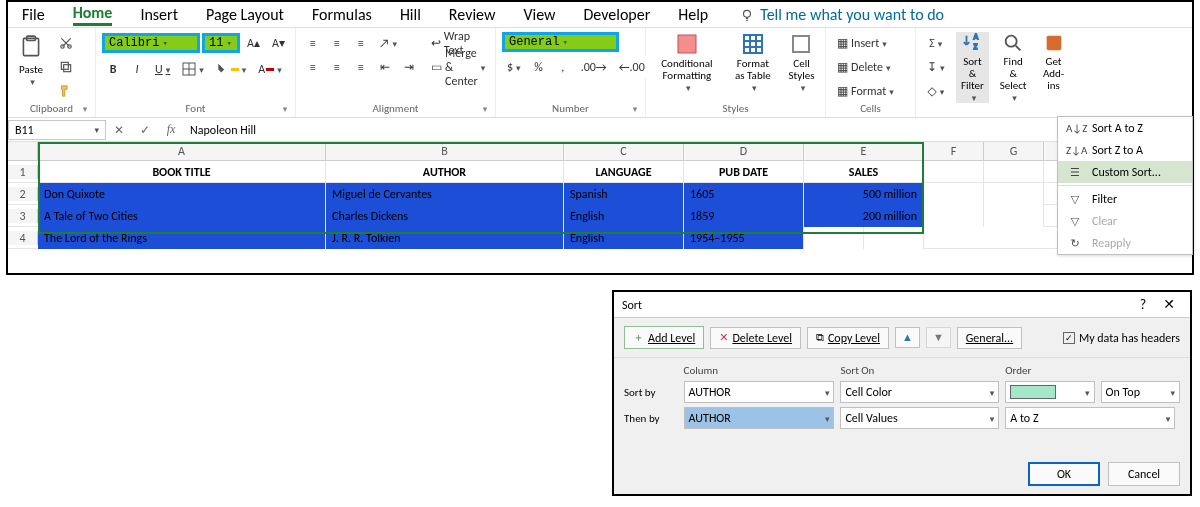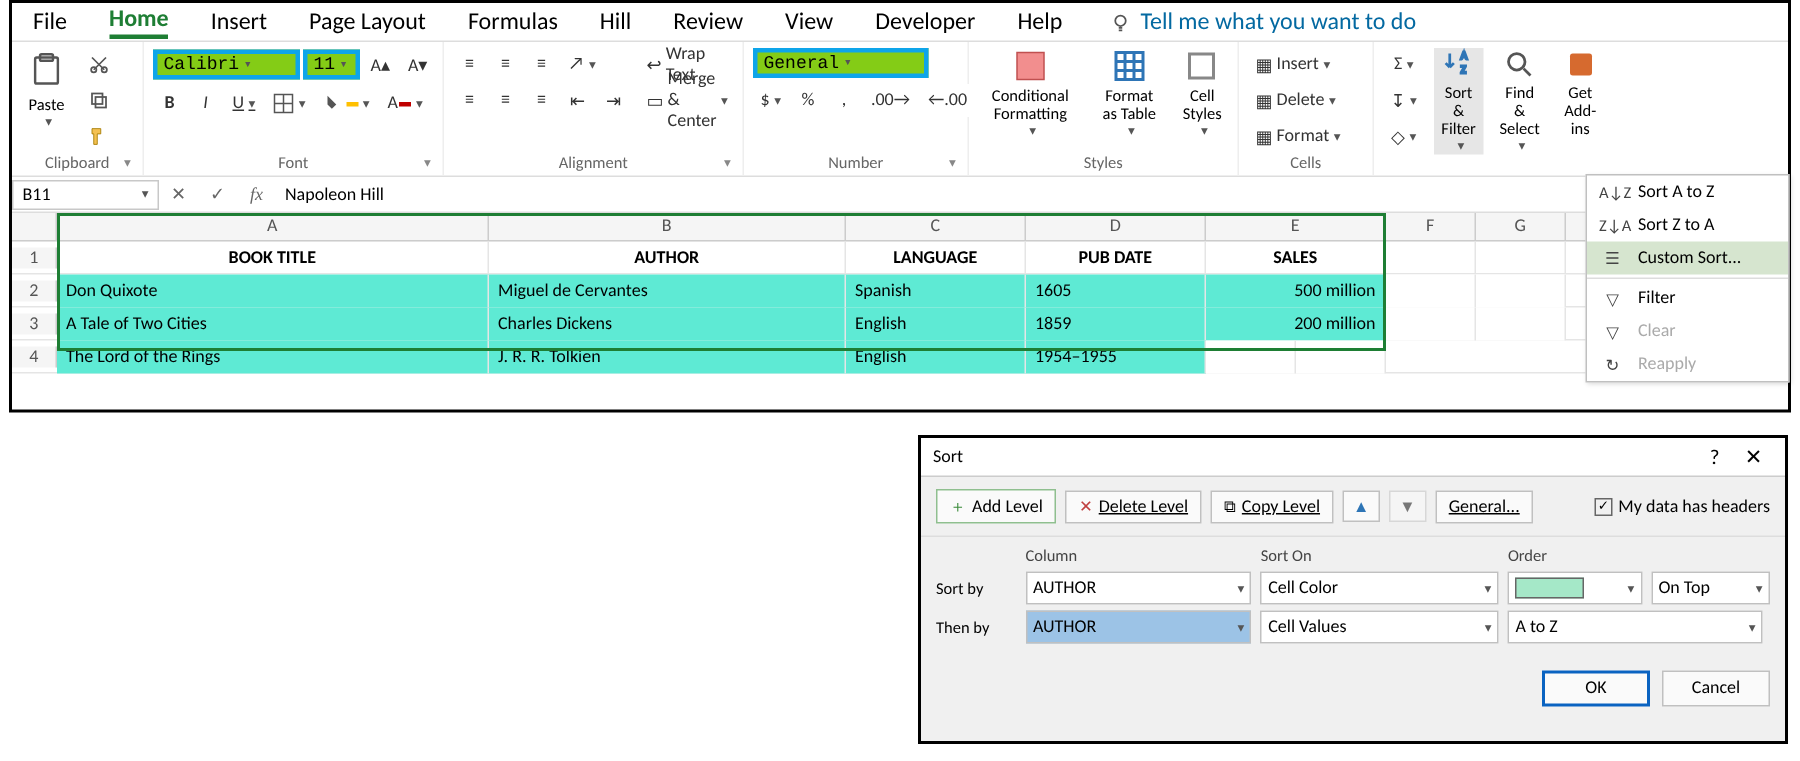--- a/index.html
+++ b/index.html
@@ -41,21 +41,21 @@
   
   .grid { position:relative; }
   .col-headers { display:flex; border-bottom:1px solid #ccc; background:#f5f5f5; }
   .rh { width:30px; border-right:1px solid #ccc; }
   .ch { border-right:1px solid #ccc; text-align:center; font-size:12px; padding:2px 0; color:#555; }
   .cw-A{width:288px;} .cw-B{width:238px;} .cw-C{width:120px;} .cw-D{width:120px;} .cw-E{width:120px;} .cw-F{width:60px;} .cw-G{width:60px;}
   .row-line { display:flex; align-items:center; height:22px; border-bottom:1px solid #e5e5e5; }
   .row-head { width:30px; text-align:center; color:#555; border-right:1px solid #ccc; background:#f5f5f5; }
   .cell { padding:0 6px; border-right:1px solid #e5e5e5; height:22px; line-height:22px; overflow:hidden; white-space:nowrap; }
   .hdr-row .cell { font-weight:700; text-align:center; }
-  .yellow-row .cell { background:#5eead4; }
+  .yellow-row .cell { background:#1d4ed8; }
   .cw-E.cell { text-align:right; }
   .cw-D.cell { }
   .grid-border { position:absolute; left:30px; top:0; width:886px; height:92px; border:2px solid #1e7e34; pointer-events:none; }
 
   
   .sf-dropdown { position:absolute; top:116px; right:7px; width:136px; background:#fff; border:1px solid #c0c0c0; box-shadow:1px 1px 3px rgba(0,0,0,.15); z-index:5; font-size:12px; }
   .sf-item { display:flex; align-items:center; gap:8px; padding:4px 8px; }
   .sf-item.highlight { background:#d6e5cf; }
   .sf-item.disabled { color:#aaa; }
   .sf-sep { height:1px; background:#ddd; margin:2px 0; }
@@ -79,21 +79,21 @@
   .col-lvl { width:54px; }
   .col-col { width:152px; }
   .col-son { width:160px; }
   .col-ord { width:90px; }
   .col-ontop { width:80px; }
   .sel { display:flex; align-items:center; justify-content:space-between; border:1px solid #c0c0c0; height:22px; padding:0 4px; background:#fff; }
   .sel.color .swatch { width:46px; height:14px; background:#a5e8c8; border:1px solid #666; }
   .dlg-row .col-lvl { font-size:11px; }
   .dlg-row.thenby .sel-col { background:#9cc3e6; }
 
-  .dlg-buttons { position:absolute; bottom:23px; right:10px; display:flex; gap:8px; }
+  .dlg-buttons { position:absolute; bottom:8px; right:10px; display:flex; gap:8px; }
   .dlg-buttons .b { width:72px; height:24px; border:1px solid #c0c0c0; background:#fafafa; display:flex; align-items:center; justify-content:center; }
   .dlg-buttons .b.primary { border:2px solid #0a63c1; }
 
   svg { display:block; }
 </style>
 </head>
 <body>
 
 <div class="app">
 
@@ -412,21 +412,21 @@
     <div class="dlg-title">
       <span>Sort</span>
       <span class="spacer"></span>
       <span class="t-btn">?</span>
       <span class="t-btn">✕</span>
     </div>
 
     <div class="dlg-toolbar">
       <span class="tb-btn" style="border-color:#8fbf8f">
           <span class="sym" style="color:#3b8c3b">＋</span>
-          <span style="">Add Level</span>
+          <span style="text-decoration:underline">Add Level</span>
         </span>
       <span class="tb-btn">
           <span class="sym" style="color:#c04040">✕</span>
           <span style="text-decoration:underline">Delete Level</span>
         </span>
       <span class="tb-btn">
           <span class="sym">⧉</span>
           <span style="text-decoration:underline">Copy Level</span>
         </span>
       <span class="tb-btn icon-only">

